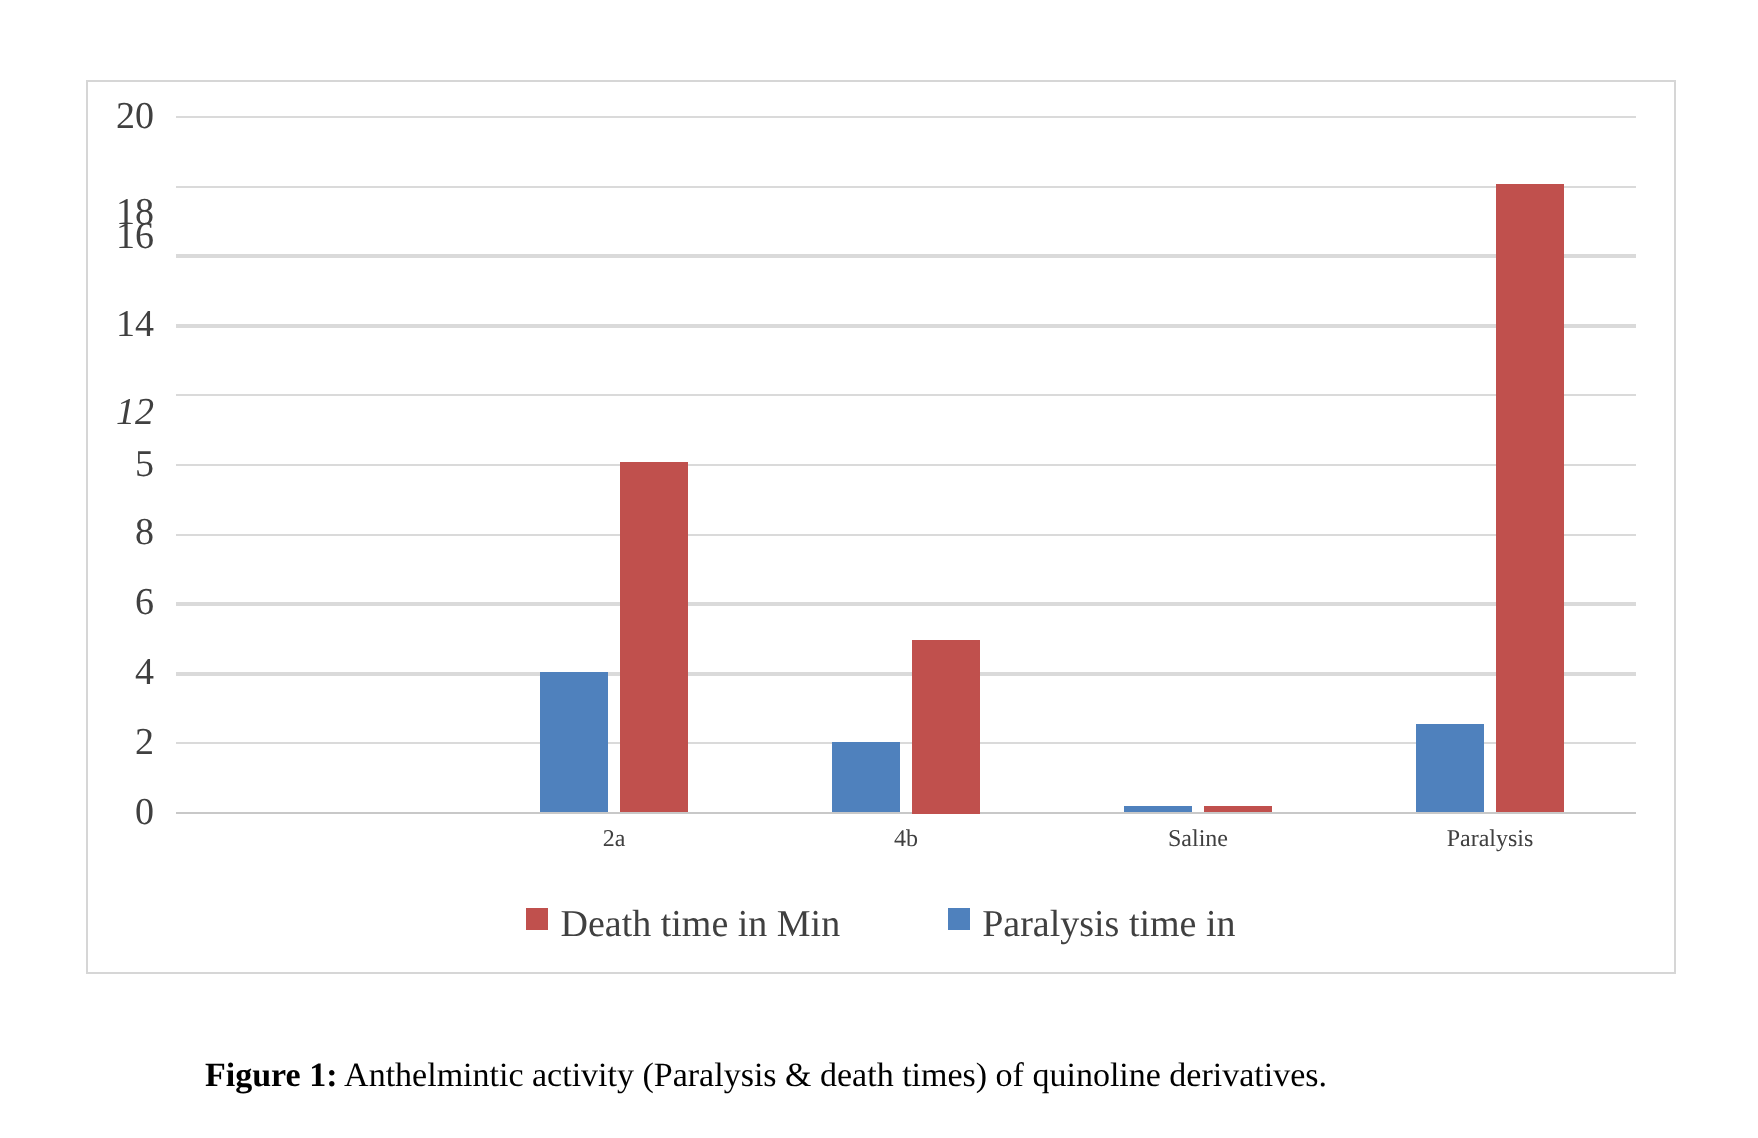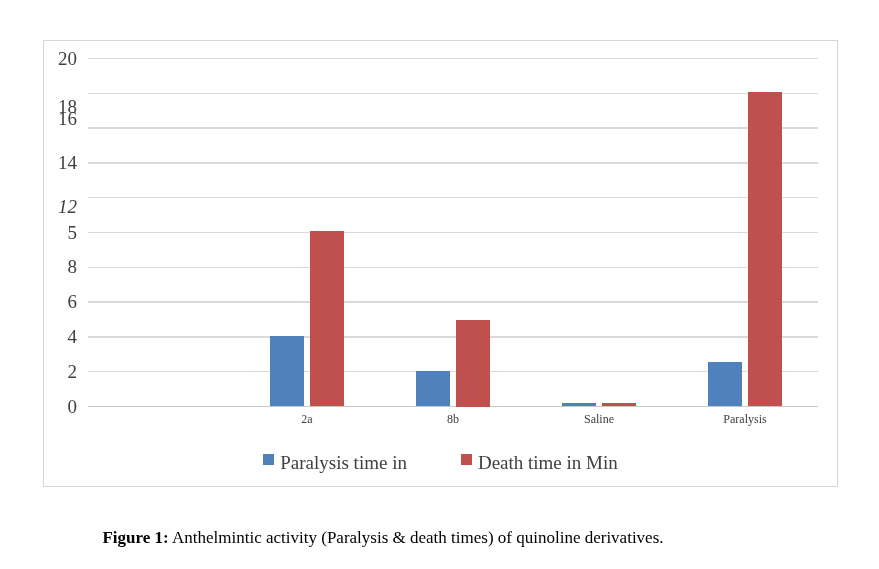--- a/index.html
+++ b/index.html
@@ -106,31 +106,31 @@
       <div class="bar" style="left: 266px; top: 189.76px; height: 175.74px; background: rgb(192, 80, 77);"></div>
       <div class="bar" style="left: 372px; top: 329.83px; height: 35.67px; background: rgb(79, 129, 189);"></div>
       <div class="bar" style="left: 412px; top: 278.5px; height: 87px; background: rgb(192, 80, 77);"></div>
       <div class="bar" style="left: 518px; top: 362.02px; height: 3.48px; background: rgb(79, 129, 189);"></div>
       <div class="bar" style="left: 558px; top: 362.02px; height: 3.48px; background: rgb(192, 80, 77);"></div>
       <div class="bar" style="left: 664px; top: 321.13px; height: 44.37px; background: rgb(79, 129, 189);"></div>
       <div class="bar" style="left: 704px; top: 51.43px; height: 314.07px; background: rgb(192, 80, 77);"></div>
     </div>
   <div id="xlabels">
       <div class="x-cat-label" style="left: 190px; width: 146px;">2a</div>
-      <div class="x-cat-label" style="left: 336px; width: 146px;">8b</div>
+      <div class="x-cat-label" style="left: 336px; width: 146px;">4b</div>
       <div class="x-cat-label" style="left: 482px; width: 146px;">Saline</div>
       <div class="x-cat-label" style="left: 628px; width: 146px;">Paralysis</div>
     </div>
   <div class="legend" id="legend">
       <div class="legend-item">
+        <div class="legend-swatch" style="background: rgb(192, 80, 77);"></div>
+        <div class="legend-label">Death time in Min</div>
+      </div>
+      <div class="legend-item">
         <div class="legend-swatch" style="background: rgb(79, 129, 189);"></div>
         <div class="legend-label">Paralysis time in</div>
-      </div>
-      <div class="legend-item">
-        <div class="legend-swatch" style="background: rgb(192, 80, 77);"></div>
-        <div class="legend-label">Death time in Min</div>
       </div>
     </div>
 </div>
 
 <div class="caption">
   <b>Figure 1:</b><span> Anthelmintic activity (Paralysis &amp; death times) of quinoline derivatives.</span>
 </div>
 
 </body></html>

